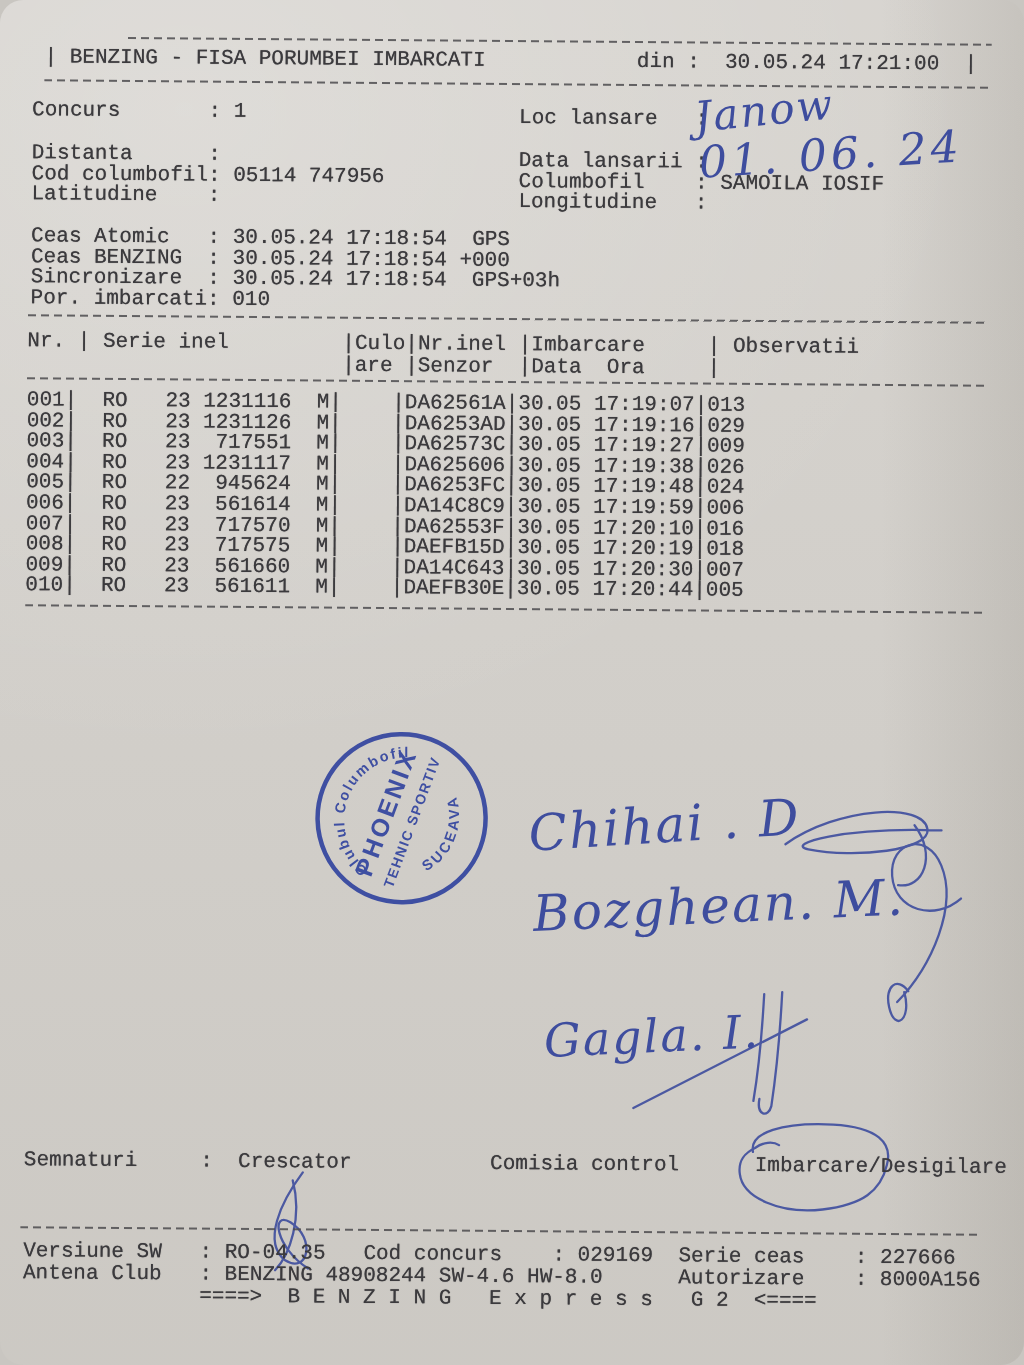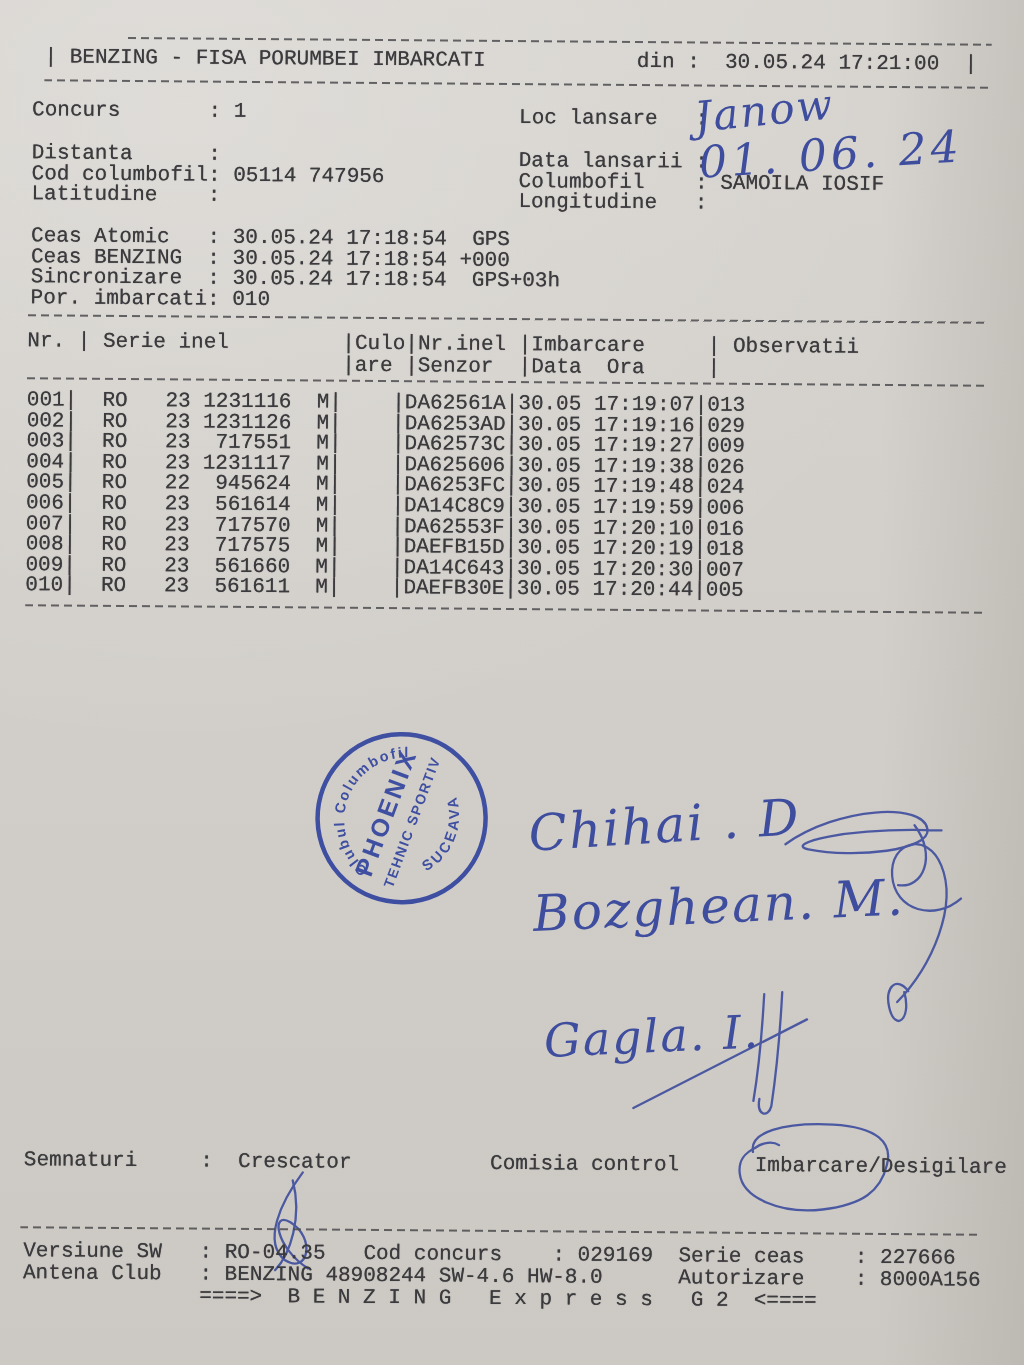--- a/index.html
+++ b/index.html
@@ -10,20 +10,21 @@
   }
   html,body{margin:0;padding:0;}
   body{width:1024px;height:1365px;overflow:hidden;background:#c9c6c1;}
   .paper{
     position:relative;width:1024px;height:1365px;overflow:hidden;
     background:
       radial-gradient(130% 80% at 18% 8%, rgba(255,255,255,0.20), rgba(255,255,255,0) 60%),
       linear-gradient(to right, rgba(0,0,0,0) 86%, rgba(80,74,62,0.12)),
       linear-gradient(to bottom, rgba(255,255,255,0.05), rgba(60,55,45,0.06)),
       var(--paper);
+    border-radius: 23px;
   }
   .content{position:absolute;inset:0;transform:rotate(0.45deg);transform-origin:0 0;}
   .tline{
     position:absolute;white-space:pre;
     font-family:"Liberation Mono",monospace;
     font-size:21px;line-height:20.6px;color:var(--ink);
     text-shadow:0 0 0.7px rgba(45,44,48,0.75);
   }
   .footer-block{line-height:22px;}
   .head-block{line-height:22px;}

